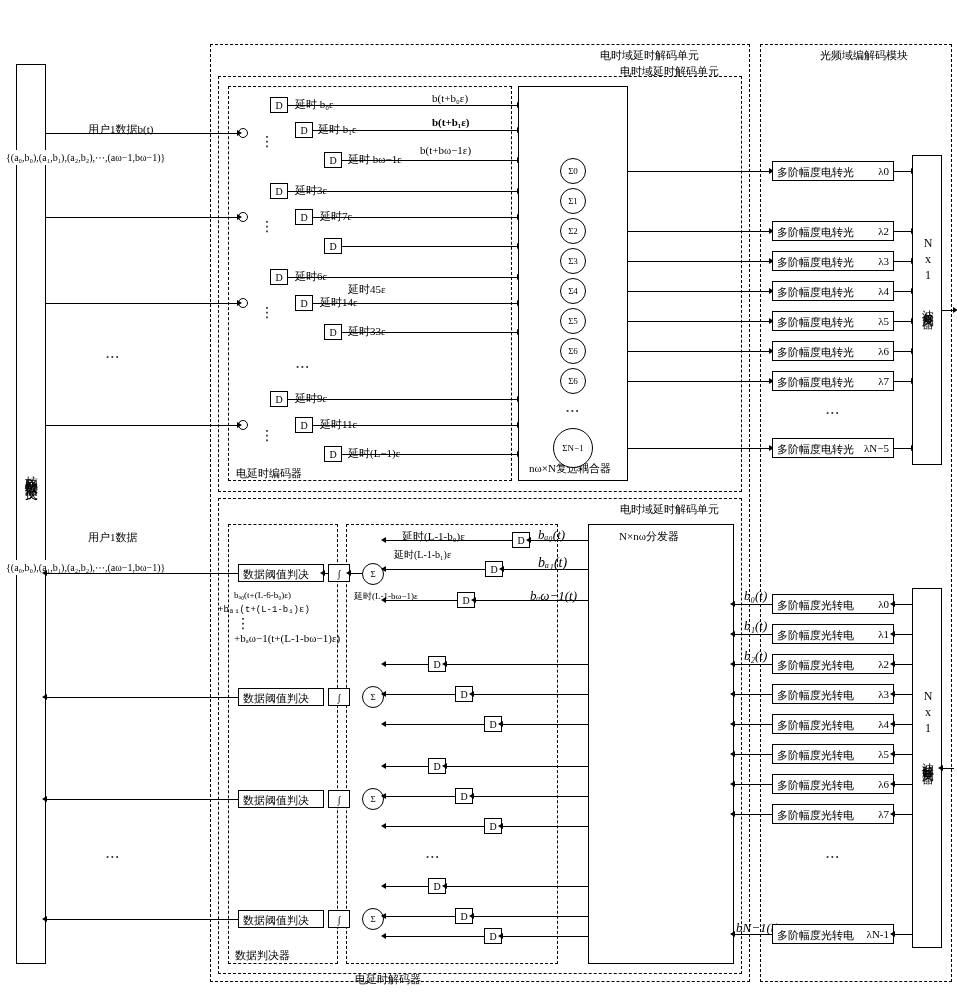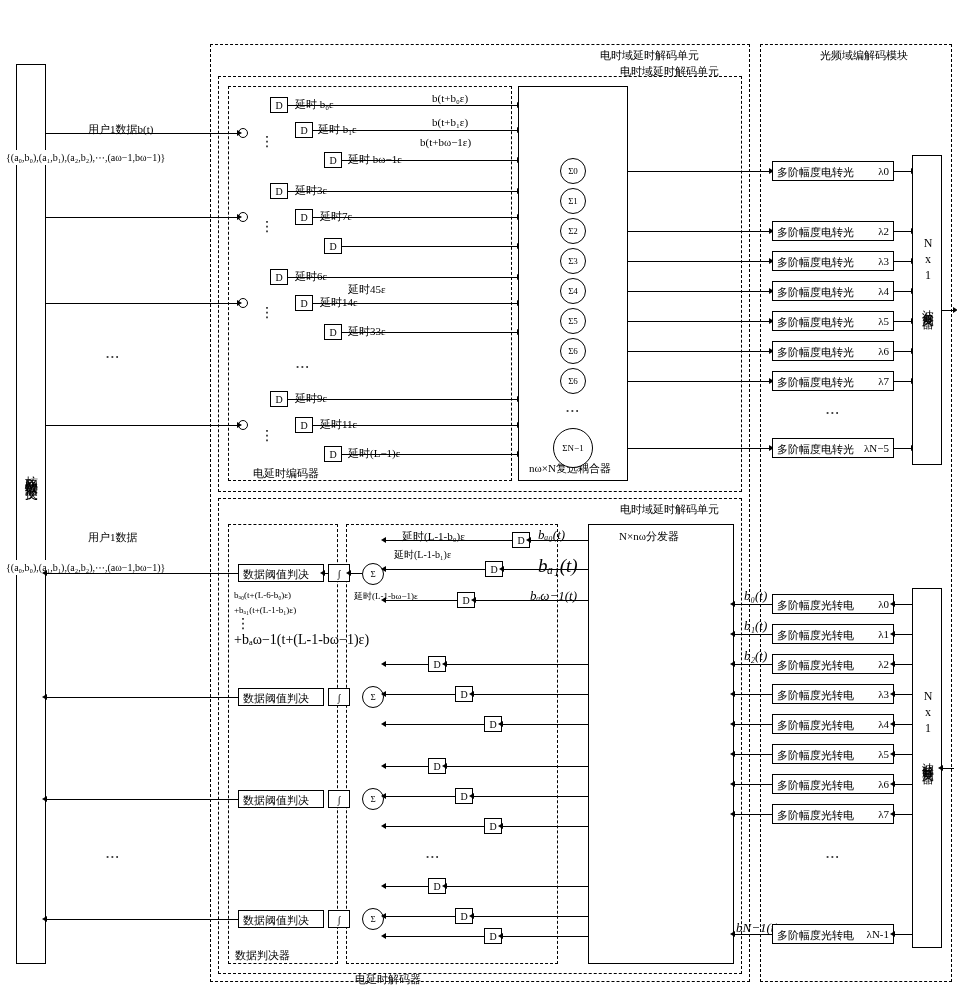--- a/index.html
+++ b/index.html
@@ -34,34 +34,34 @@
 <div class="dashed box" style="left:210px; top:44px; width:540px; height:938px;"></div>
 <div class="label" style="left:600px; top:48px;">电时域延时解码单元</div>
 
 <div class="dashed box" style="left:760px; top:44px; width:192px; height:938px;"></div>
 <div class="label" style="left:820px; top:48px;">光频域编解码模块</div>
 
 <div class="dashed box" style="left:218px; top:76px; width:524px; height:416px;"></div>
 <div class="label" style="left:620px; top:64px;">电时域延时解码单元</div>
 
 <div class="dashed box" style="left:228px; top:86px; width:284px; height:395px;"></div>
-<div class="label" style="left:253px; top:466px;">电延时编码器</div>
+<div class="label" style="left:236px; top:466px;">电延时编码器</div>
 
 <div class="circle" style="left:238px; top:128px; width:10px; height:10px;"></div>
 <div class="hline arrow-r" style="left:46px; top:133px; width:192px;"></div>
 <div class="small-box" style="left:270px; top:97px; width:18px; height:16px;">D</div>
 <div class="label" style="left:295px; top:97px;">延时 b₀ε</div>
 <div class="small-box" style="left:295px; top:122px; width:18px; height:16px;">D</div>
 <div class="label" style="left:318px; top:122px;">延时 b₁ε</div>
 <div class="small-box" style="left:324px; top:152px; width:18px; height:16px;">D</div>
 <div class="label" style="left:348px; top:152px;">延时 bω−1ε</div>
 <div class="dots" style="left:260px; top:140px;">⋮</div>
 <div class="label" style="left:432px; top:92px;">b(t+b₀ε)</div>
-<div class="label" style="left:432px; top:116px;">b(t+b₁ε)</div>
-<div class="label" style="left:420px; top:136px;">b(t+bω−1ε)</div>
+<div class="label" style="left:432px; top:116px;font-weight:bold;">b(t+b₁ε)</div>
+<div class="label" style="left:420px; top:144px;">b(t+bω−1ε)</div>
 <div class="hline arrow-r" style="left:288px; top:105px; width:230px;"></div>
 <div class="hline arrow-r" style="left:313px; top:130px; width:205px;"></div>
 <div class="hline arrow-r" style="left:342px; top:160px; width:176px;"></div>
 
 <div class="circle" style="left:238px; top:212px; width:10px; height:10px;"></div>
 <div class="hline arrow-r" style="left:46px; top:217px; width:192px;"></div>
 <div class="small-box" style="left:270px; top:183px; width:18px; height:16px;">D</div>
 <div class="label" style="left:295px; top:183px;">延时3ε</div>
 <div class="small-box" style="left:295px; top:209px; width:18px; height:16px;">D</div>
 <div class="label" style="left:320px; top:209px;">延时7ε</div>
@@ -191,35 +191,35 @@
   </div>
 <div class="small-box" style="left:328px; top:564px; width:22px; height:18px;">∫</div>
 <div class="circle" style="left:362px; top:563px; width:22px; height:22px;">Σ</div>
 <div class="small-box" style="left:512px; top:532px; width:18px; height:16px;">D</div>
 <div class="small-box" style="left:485px; top:561px; width:18px; height:16px;">D</div>
 <div class="small-box" style="left:457px; top:592px; width:18px; height:16px;">D</div>
 <div class="label" style="left:402px; top:529px;">延时(L-1-b₀)ε</div>
 <div class="label" style="left:394px; top:548px; font-size:10px;">延时(L-1-b₁)ε</div>
 <div class="label" style="left:354px; top:590px; font-size:9px;">延时(L-1-bω−1)ε</div>
 <div class="label ital" style="left:538px; top:527px; font-size:13px;">bₐ₀(t)</div>
-<div class="label ital" style="left:538px; top:555px; font-size:19px;">bₐ₁(t)</div>
+<div class="label ital" style="left:538px; top:555px; font-size:14px;">bₐ₁(t)</div>
 <div class="label ital" style="left:530px; top:588px; font-size:13px;">bₐω−1(t)</div>
 <div class="hline arrow-l" style="left:385px; top:540px; width:127px;"></div>
 <div class="hline arrow-l" style="left:530px; top:540px; width:58px;"></div>
 <div class="hline arrow-l" style="left:385px; top:569px; width:100px;"></div>
 <div class="hline arrow-l" style="left:503px; top:569px; width:85px;"></div>
 <div class="hline arrow-l" style="left:385px; top:600px; width:72px;"></div>
 <div class="hline arrow-l" style="left:475px; top:600px; width:113px;"></div>
 <div class="hline arrow-l" style="left:350px; top:573px; width:12px;"></div>
 <div class="hline arrow-l" style="left:324px; top:573px; width:4px;"></div>
 <div class="hline arrow-l" style="left:46px; top:573px; width:192px;"></div>
 
 <div class="label" style="left:234px; top:590px; font-size:9px;">bₐ₀(t+(L-6-b₀)ε)</div>
-<div class="label" style="left:234px; top:605px; font-size:9px;">+bₐ₁(t+(L-1-b₁)ε)</div>
-<div class="label" style="left:234px; top:632px; font-size:14px;">+bₐω−1(t+(L-1-bω−1)ε)</div>
+<div class="label" style="left:218px; top:605px; font-size:9px;font-family:Liberation Mono, monospace;">+bₐ₁(t+(L-1-b₁)ε)</div>
+<div class="label" style="left:234px; top:632px; font-size:11px;">+bₐω−1(t+(L-1-bω−1)ε)</div>
 <div class="dots" style="left:236px; top:622px;">⋮</div>
 
 <div class="box" style="left:238px; top:688px; width:86px; height:18px;">
     <span class="label" style="left:4px; top:2px;">数据阈值判决</span>
   </div>
 <div class="small-box" style="left:328px; top:688px; width:22px; height:18px;">∫</div>
 <div class="circle" style="left:362px; top:686px; width:22px; height:22px;">Σ</div>
 <div class="small-box" style="left:428px; top:656px; width:18px; height:16px;">D</div>
 <div class="small-box" style="left:455px; top:686px; width:18px; height:16px;">D</div>
 <div class="small-box" style="left:484px; top:716px; width:18px; height:16px;">D</div>

